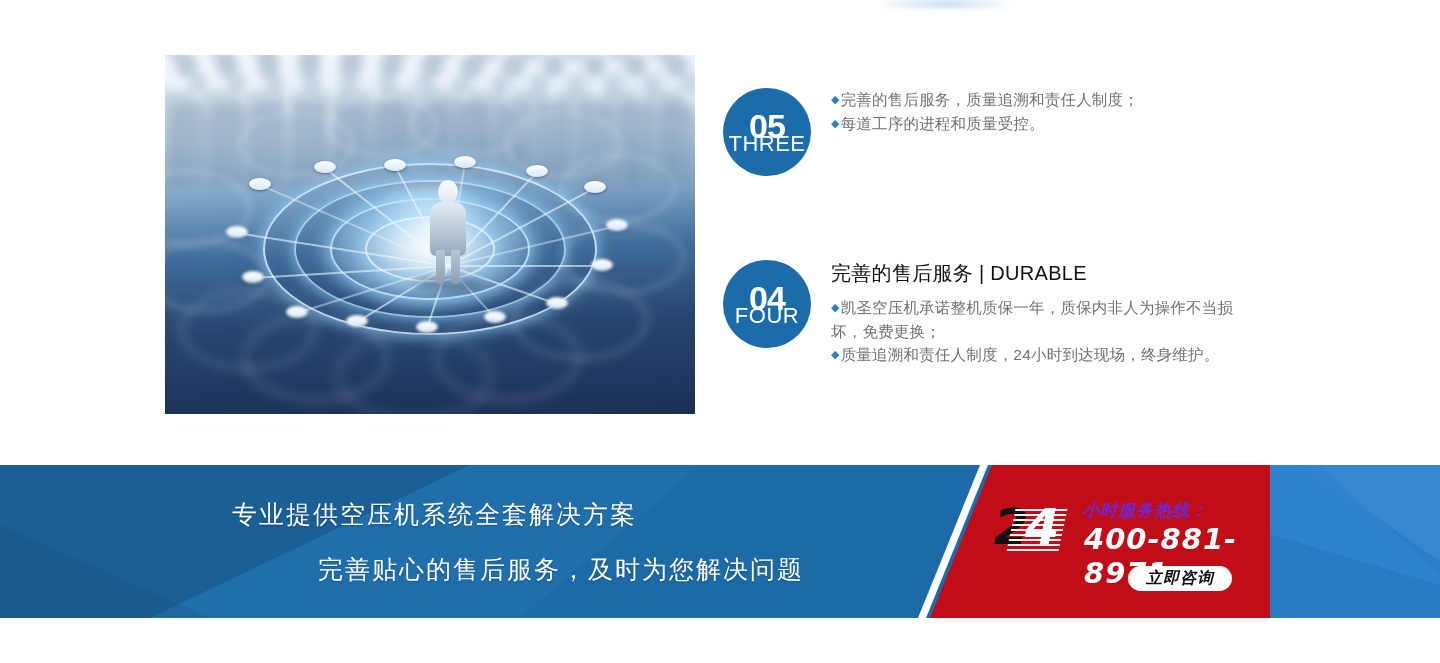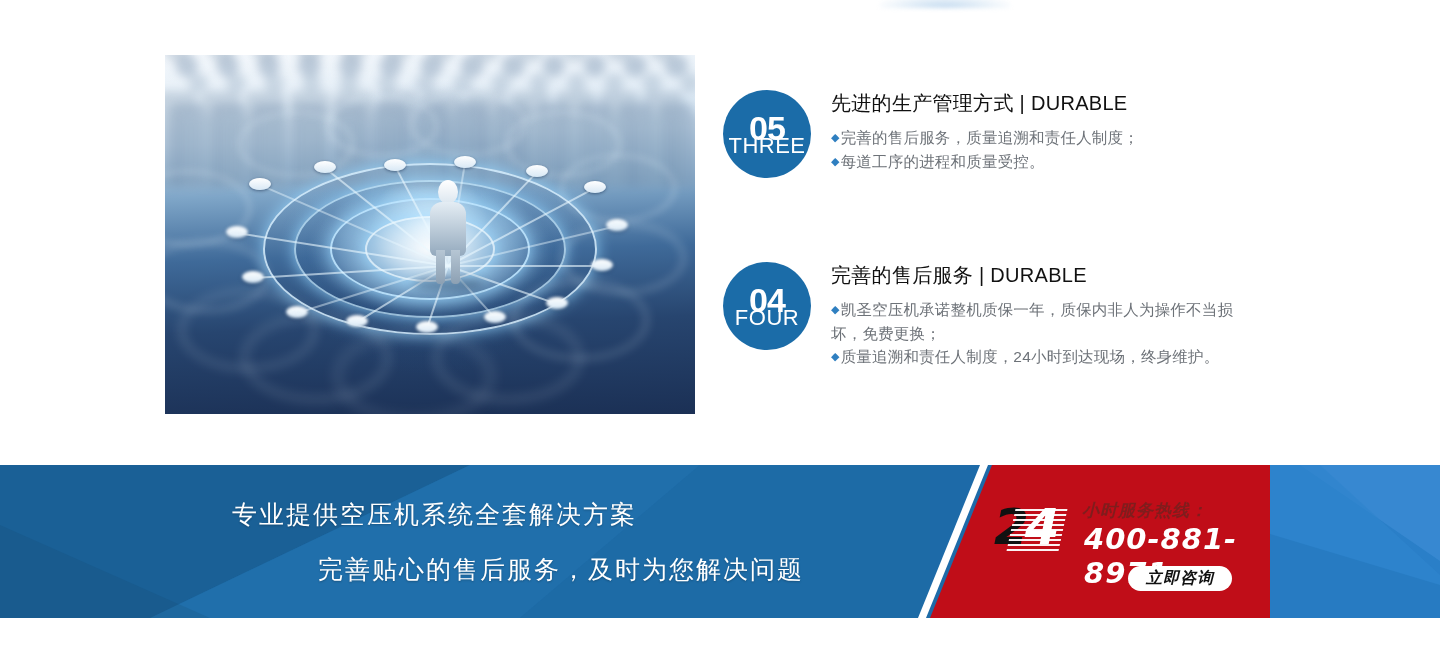--- a/index.html
+++ b/index.html
@@ -103,21 +103,21 @@
     clip-path:polygon(62px 0, 70px 0, 8px 153px, 0 153px);}
 
   .hot{position:absolute;left:994px;top:497px;width:260px;height:70px;}
   .n24{position:absolute;left:0;top:4px;height:48px;display:flex;align-items:flex-end;}
   .n2{font-size:50px;font-weight:bold;font-style:italic;color:#111;line-height:.86;font-family:"DejaVu Sans",sans-serif;}
   .n4wrap{position:relative;margin-left:-4px;}
   .n4{font-size:50px;font-weight:bold;font-style:italic;color:#fff;line-height:.86;font-family:"DejaVu Sans",sans-serif;}
   .n4stripes{position:absolute;left:-14px;top:3px;width:52px;height:42px;pointer-events:none;
     background:repeating-linear-gradient(to bottom, rgba(255,255,255,.95) 0 2px, rgba(192,13,24,0) 2px 5px);
     transform:skewX(-12deg);mix-blend-mode:normal;}
-  .hotline-label{position:absolute;left:88px;top:2px;color:#7f1d1d;font-size:17px;font-weight:bold;font-style:italic;letter-spacing:1px;}
+  .hotline-label{position:absolute;left:88px;top:2px;color:#6d28d9;font-size:17px;font-weight:bold;font-style:italic;letter-spacing:1px;}
   .hotline-num{position:absolute;left:90px;top:25px;color:#fff;font-size:29px;font-weight:bold;font-style:italic;letter-spacing:1px;font-family:"DejaVu Sans",sans-serif;}
   .cta{position:absolute;left:1128px;top:566px;width:104px;height:25px;border-radius:13px;background:#fff;
     display:flex;align-items:center;justify-content:center;}
   .cta span{font-size:16px;font-weight:bold;font-style:italic;color:#111;letter-spacing:1px;}
 </style>
 </head>
 <body>
 
 <div class="page">
 
@@ -230,21 +230,20 @@
   </div>
 
   <div class="features">
 
     <div class="feature">
       <div class="badge">
         <div class="num">05</div>
         <div class="word">THREE</div>
       </div>
       <div class="ftext">
-        <div class="ftitle">先进的生产管理方式 | DURABLE</div>
         <div class="fline"><span class="bullet">◆</span><span>完善的售后服务，质量追溯和责任人制度；</span></div>
         <div class="fline"><span class="bullet">◆</span><span>每道工序的进程和质量受控。</span></div>
       </div>
     </div>
 
     <div class="feature">
       <div class="badge">
         <div class="num">04</div>
         <div class="word">FOUR</div>
       </div>

